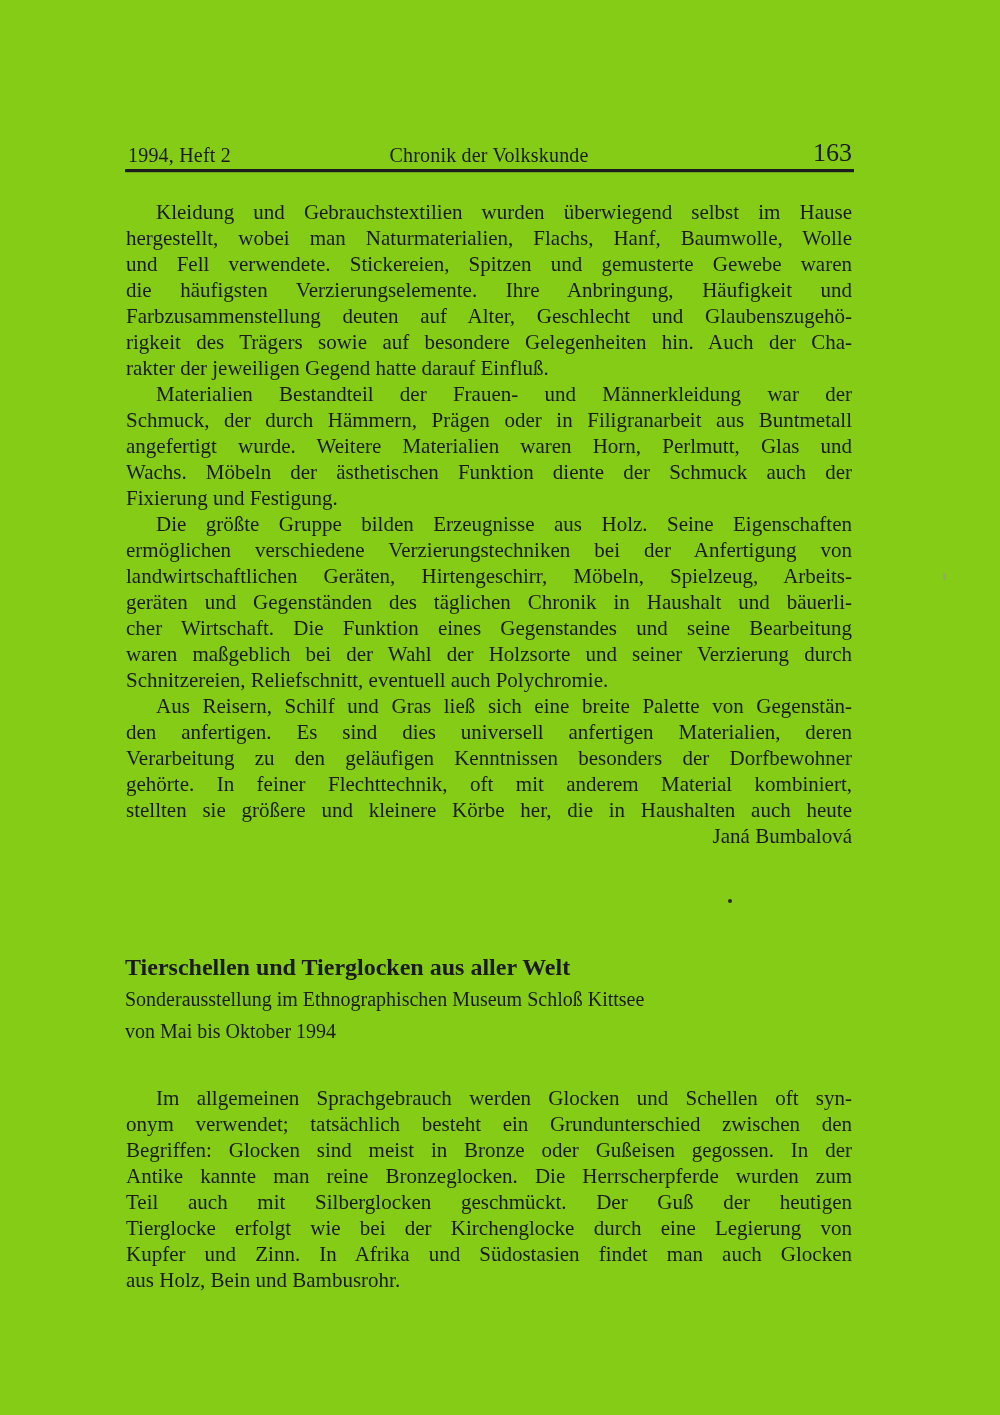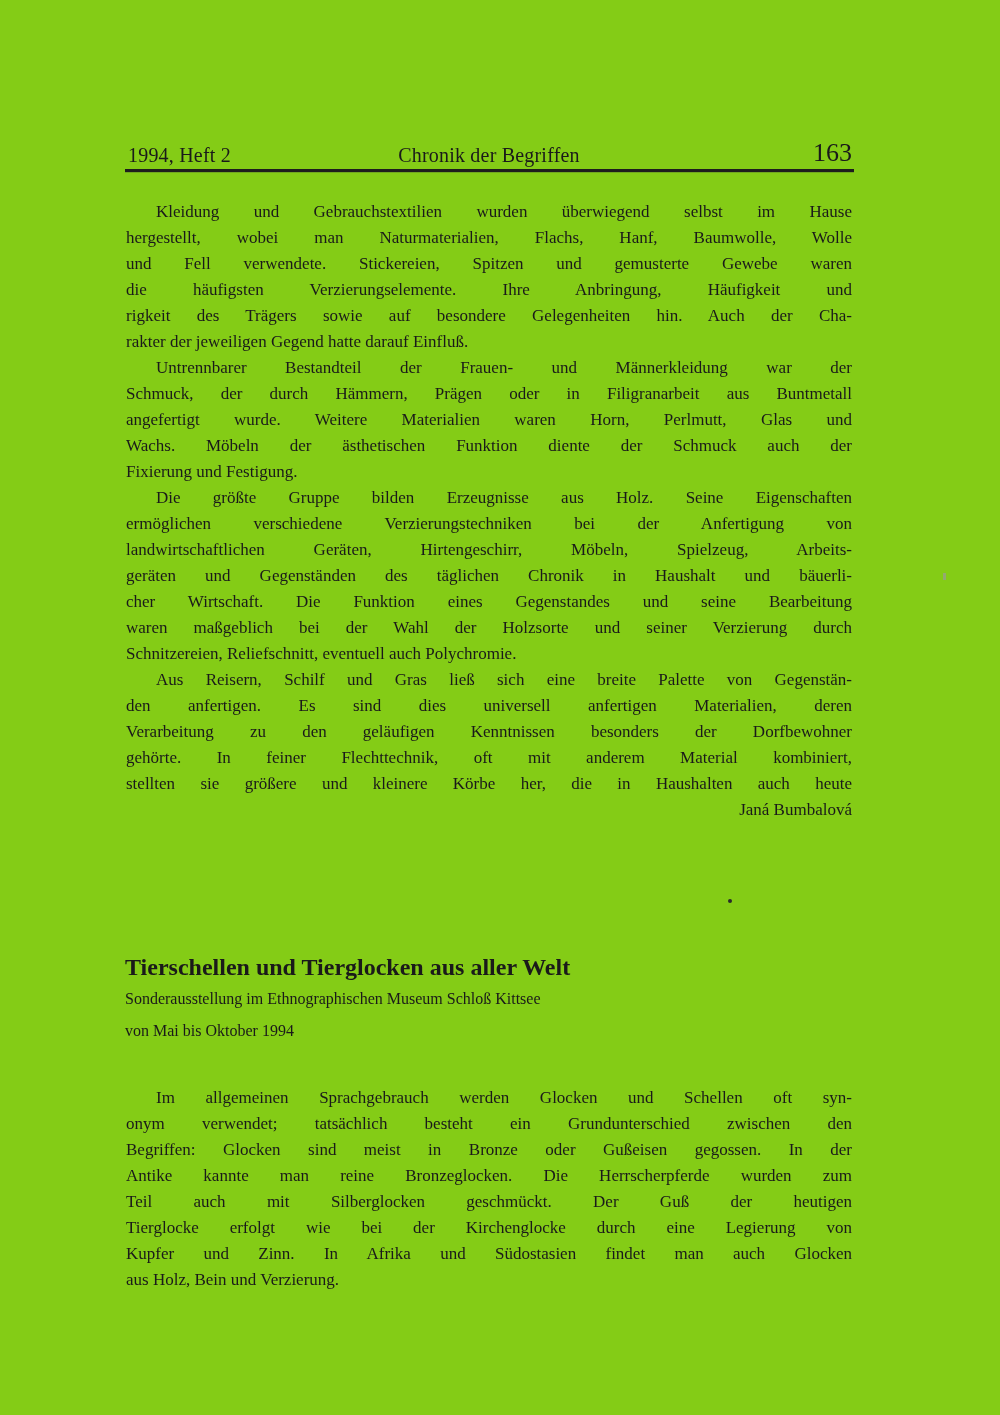--- a/index.html
+++ b/index.html
@@ -28,39 +28,39 @@
     top: 169px; left: 125px;
     width: 729px; height: 3px;
     background: #1d1d1d;
     box-shadow: 0 1px 0 rgba(60,60,60,.25);
   }
   
   .textblock {
     position: absolute;
     left: 126px;
     width: 726px;
-    font-size: 17px;
+    font-size: 21px;
     line-height: 26px;
   }
   .block-a { top: 199px; }
   .block-b { top: 1085px; font-family: Liberation Serif, serif; }
   .line       { text-align: justify; text-align-last: justify; }
   .line.first { text-indent: 30px; }
   .line.last  { text-align-last: left; }
   .line.sig   { text-align: center; text-align-last: right; }
   
   .heading2 {
     position: absolute;
     top: 951px; left: 125px;
     width: 730px;
     text-align: left;
     line-height: 32px;
   }
   .heading2 .h2title { font-weight: bold; font-size: 24px; }
-  .heading2 .h2sub   { font-size: 16px; }
+  .heading2 .h2sub   { font-size: 20px; }
   
   .ink-dot {
     position: absolute;
     left: 728px; top: 899px;
     width: 4px; height: 4px;
     background: #2a2a2a;
     border-radius: 50%;
   }
   .speck {
     position: absolute;
@@ -70,35 +70,36 @@
     opacity: .7;
   }
 </style>
 </head>
 <body>
 
 <div class="page">
 
   <header class="pagehead">
     <span class="issue">1994, Heft 2</span>
-    <span class="journal">Chronik der Begriffen</span>
+    <span class="journal">Chronik der Volkskunde</span>
     <span class="pageno">163</span>
   </header>
   <div class="rule"></div>
 
   <main class="textblock block-a">
 
     <div class="line first">Kleidung und Gebrauchstextilien wurden überwiegend selbst im Hause</div>
     <div class="line">hergestellt, wobei man Naturmaterialien, Flachs, Hanf, Baumwolle, Wolle</div>
     <div class="line">und Fell verwendete. Stickereien, Spitzen und gemusterte Gewebe waren</div>
     <div class="line">die häufigsten Verzierungselemente. Ihre Anbringung, Häufigkeit und</div>
+    <div class="line">Farbzusammenstellung deuten auf Alter, Geschlecht und Glaubenszugehö-</div>
     <div class="line">rigkeit des Trägers sowie auf besondere Gelegenheiten hin. Auch der Cha-</div>
     <div class="line last">rakter der jeweiligen Gegend hatte darauf Einfluß.</div>
 
-    <div class="line first">Untrennbarer Bestandteil der Frauen- und Männerkleidung war der</div>
+    <div class="line first">Materialien Bestandteil der Frauen- und Männerkleidung war der</div>
     <div class="line">Schmuck, der durch Hämmern, Prägen oder in Filigranarbeit aus Buntmetall</div>
     <div class="line">angefertigt wurde. Weitere Materialien waren Horn, Perlmutt, Glas und</div>
     <div class="line">Wachs. Möbeln der ästhetischen Funktion diente der Schmuck auch der</div>
     <div class="line last">Fixierung und Festigung.</div>
 
     <div class="line first">Die größte Gruppe bilden Erzeugnisse aus Holz. Seine Eigenschaften</div>
     <div class="line">ermöglichen verschiedene Verzierungstechniken bei der Anfertigung von</div>
     <div class="line">landwirtschaftlichen Geräten, Hirtengeschirr, Möbeln, Spielzeug, Arbeits-</div>
     <div class="line">geräten und Gegenständen des täglichen Chronik in Haushalt und bäuerli-</div>
     <div class="line">cher Wirtschaft. Die Funktion eines Gegenstandes und seine Bearbeitung</div>
@@ -124,16 +125,16 @@
   </section>
 
   <section class="textblock block-b">
     <div class="line first">Im allgemeinen Sprachgebrauch werden Glocken und Schellen oft syn-</div>
     <div class="line">onym verwendet; tatsächlich besteht ein Grundunterschied zwischen den</div>
     <div class="line">Begriffen: Glocken sind meist in Bronze oder Gußeisen gegossen. In der</div>
     <div class="line">Antike kannte man reine Bronzeglocken. Die Herrscherpferde wurden zum</div>
     <div class="line">Teil auch mit Silberglocken geschmückt. Der Guß der heutigen</div>
     <div class="line">Tierglocke erfolgt wie bei der Kirchenglocke durch eine Legierung von</div>
     <div class="line">Kupfer und Zinn. In Afrika und Südostasien findet man auch Glocken</div>
-    <div class="line last">aus Holz, Bein und Verzierung.</div>
+    <div class="line last">aus Holz, Bein und Bambusrohr.</div>
   </section>
 
 </div>
 
 </body></html>

